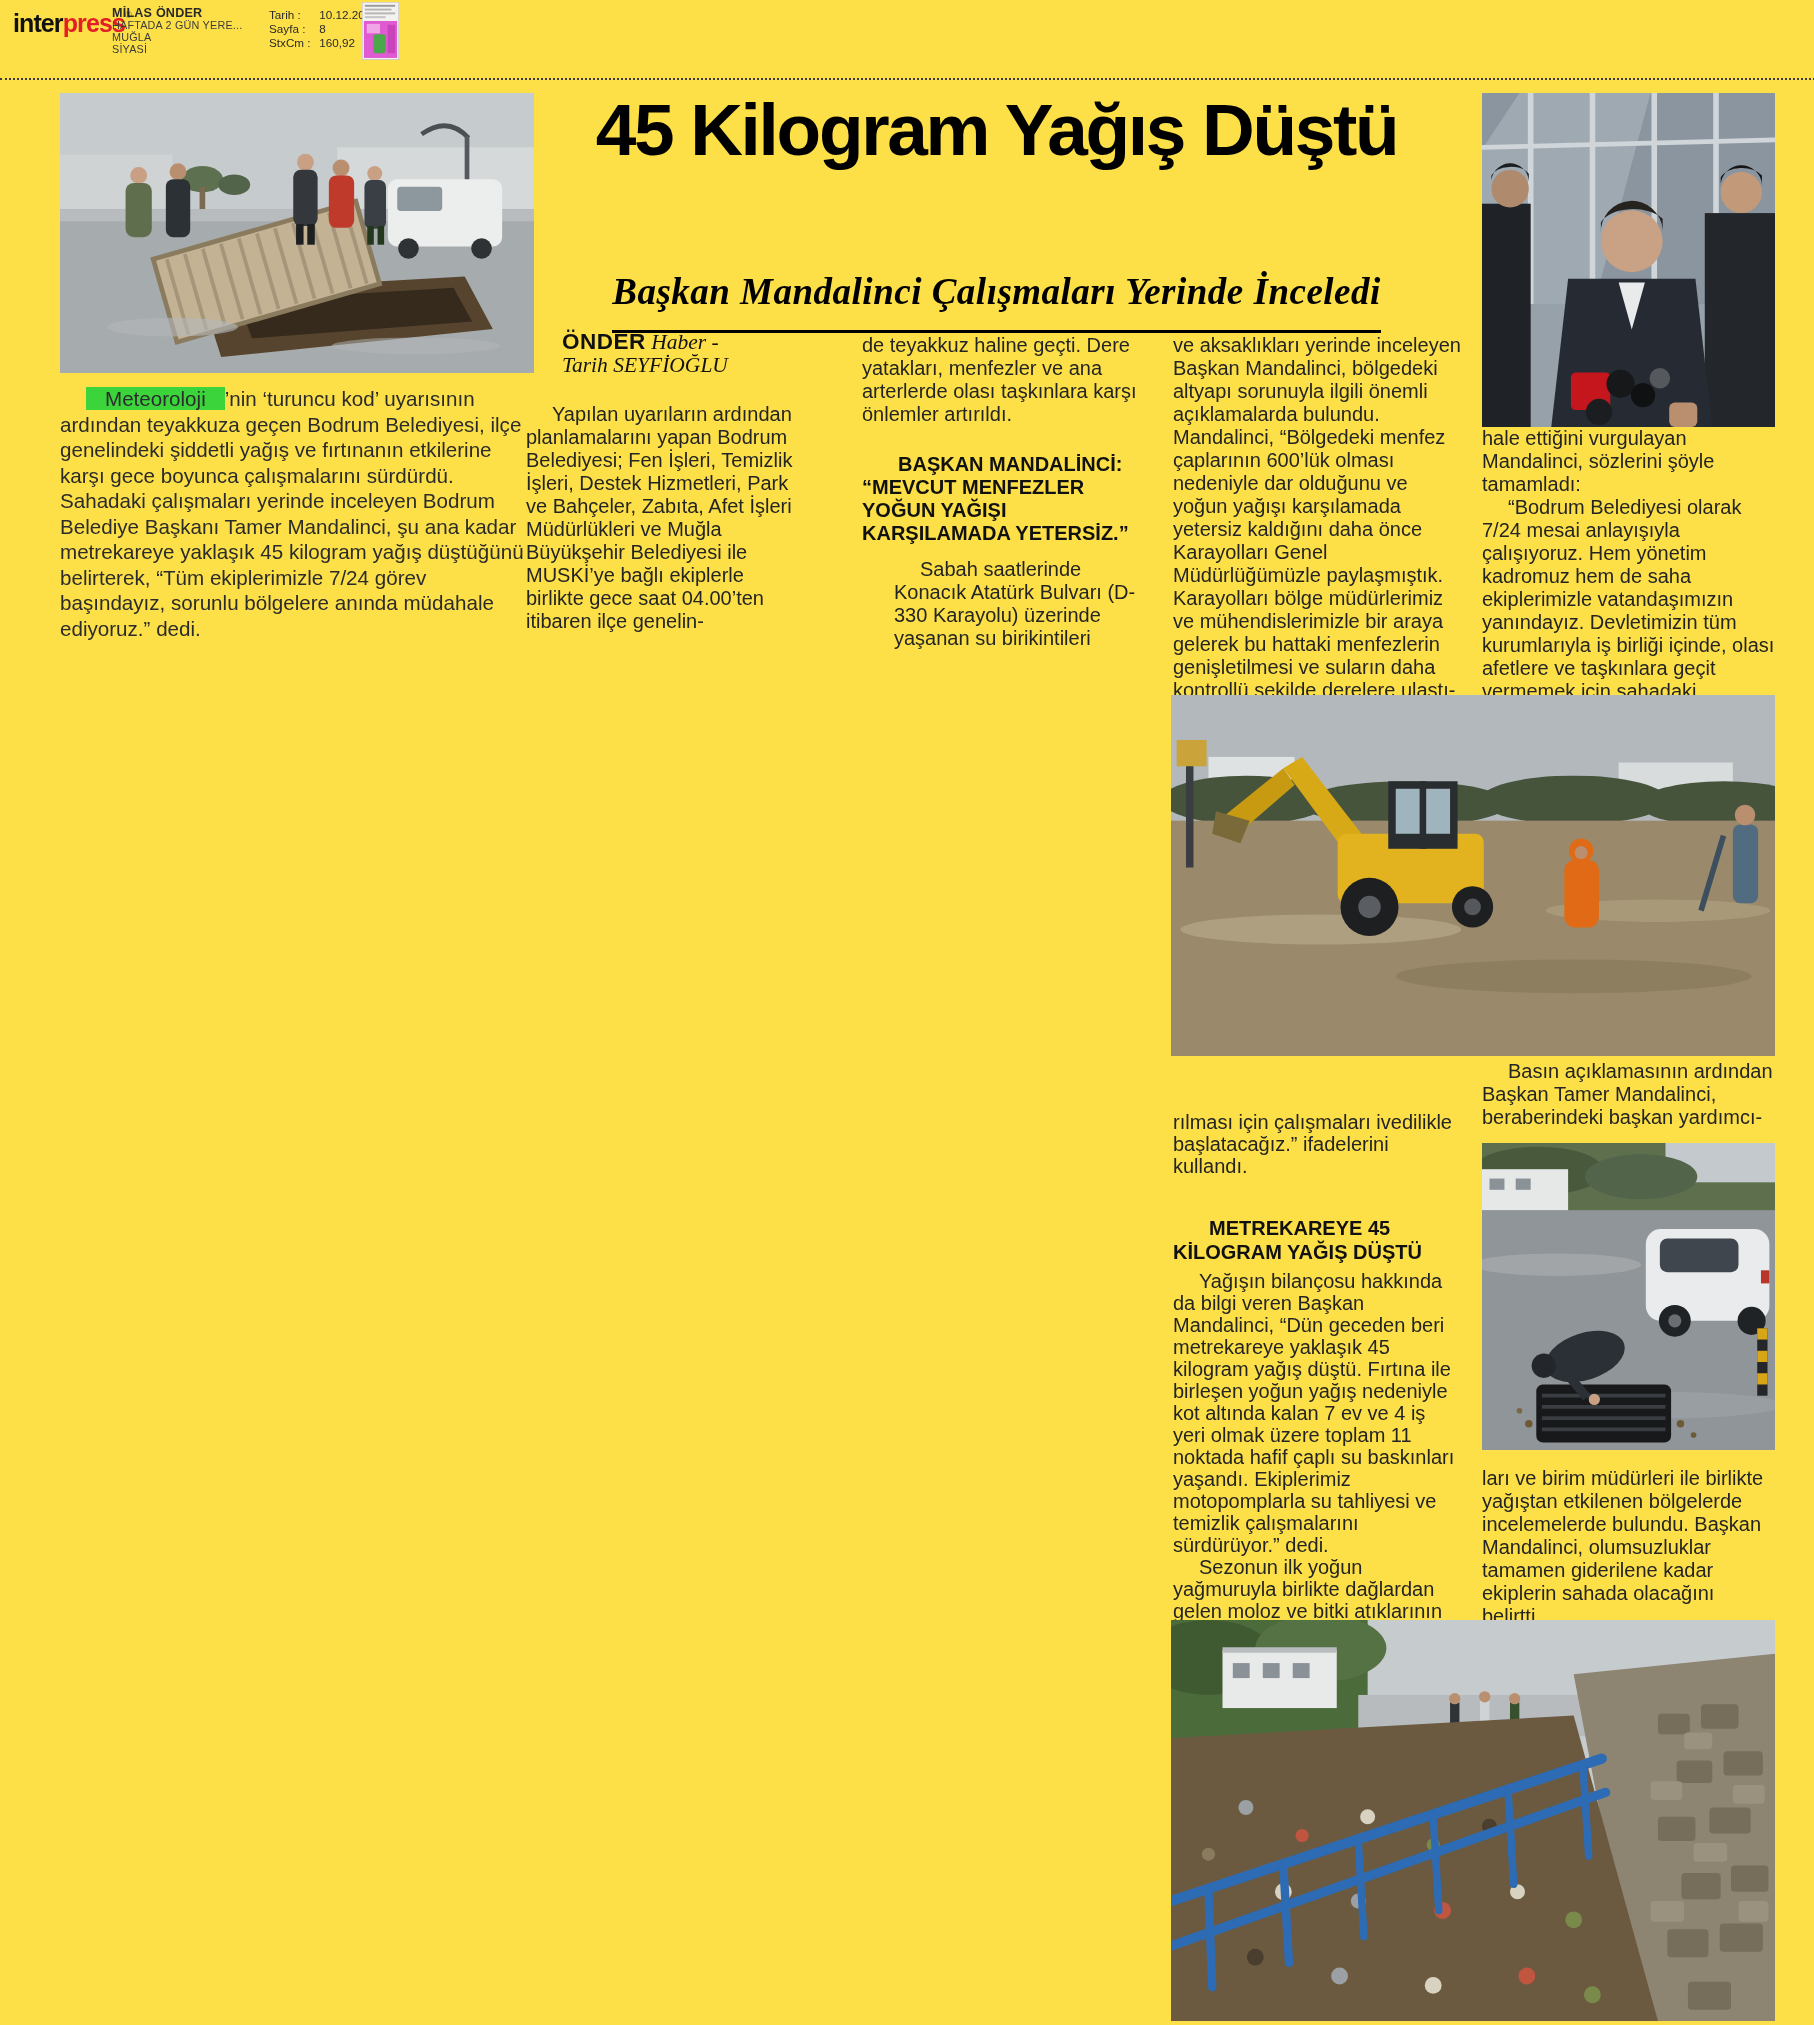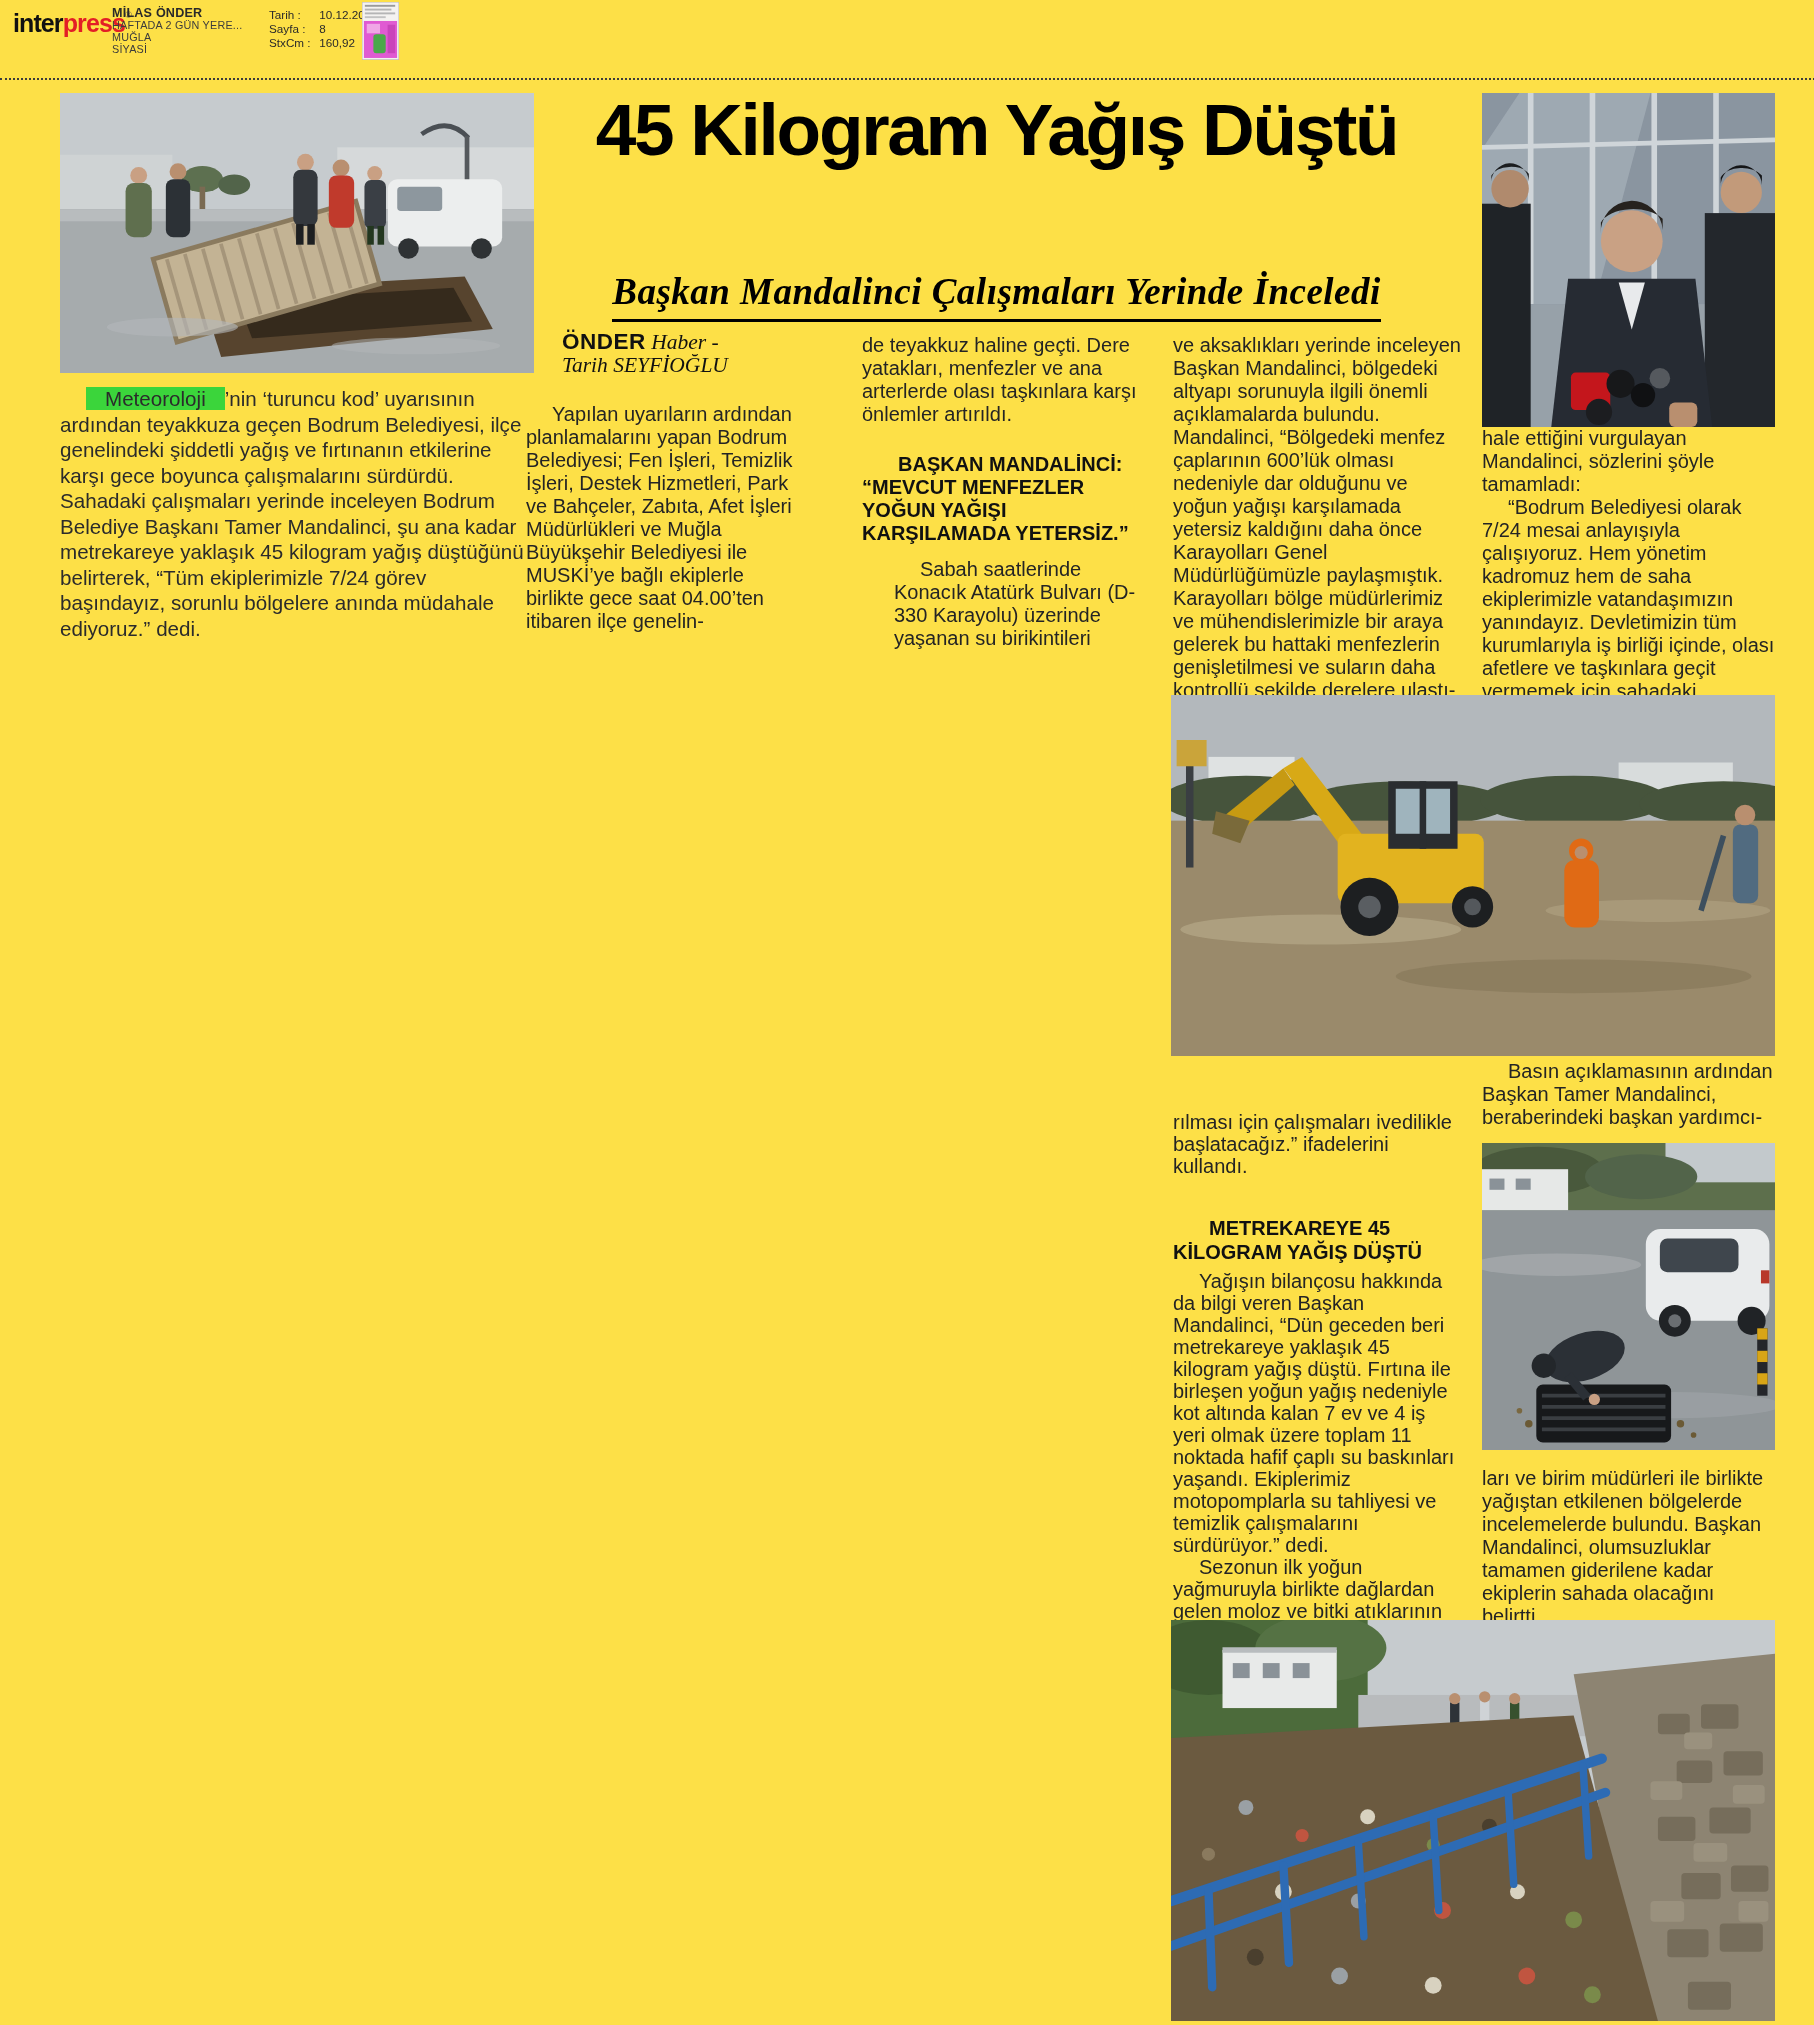--- a/index.html
+++ b/index.html
@@ -23,21 +23,21 @@
   .thumb{position:absolute;left:362px;top:1.9px;width:37px;height:57px;}
   .dotted-rule{position:absolute;left:0;right:0;top:78px;border-top:2.8px dotted #3c3c3c;height:0;}
   
   .headline{
     position:absolute;left:543px;top:86px;width:907px;text-align:center;
     font-weight:700;font-size:73px;line-height:87px;letter-spacing:-2.3px;color:#000;
   }
   .subheadline-wrap{position:absolute;left:543px;top:270px;width:907px;text-align:center;}
   .subheadline{
     display:inline-block;font-family:"Liberation Serif",serif;font-style:italic;font-weight:700;
-    font-size:37px;color:#000;border-bottom:3.7px solid #000;padding-bottom:6px;letter-spacing:0.5px;
+    font-size:37px;color:#000;border-bottom:3.7px solid #000;padding-bottom:17px;letter-spacing:0.5px;
   }
   .byline{position:absolute;left:562px;top:330px;width:281px;font-size:21.5px;line-height:23.4px;color:#111;}
   .byline .agency{font-weight:800;letter-spacing:0.5px;font-size:22.5px;}
   .byline .serif{font-family:"Liberation Serif",serif;font-style:italic;}
   
   .col{position:absolute;font-size:20px;line-height:23px;color:#242424;text-align:left;}
   .col p{margin:0;}
   .indent{text-indent:26px;}
   .col-sub{font-weight:700;color:#111;}
   .lead-col{left:60px;top:386px;width:474px;font-size:20.6px;line-height:25.5px;color:#2b2b2b;}

